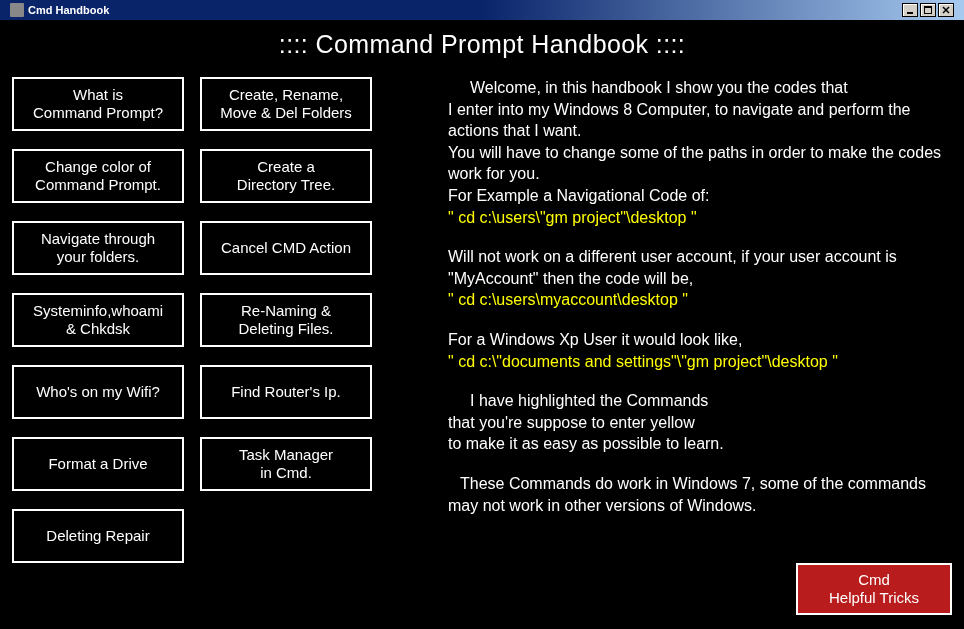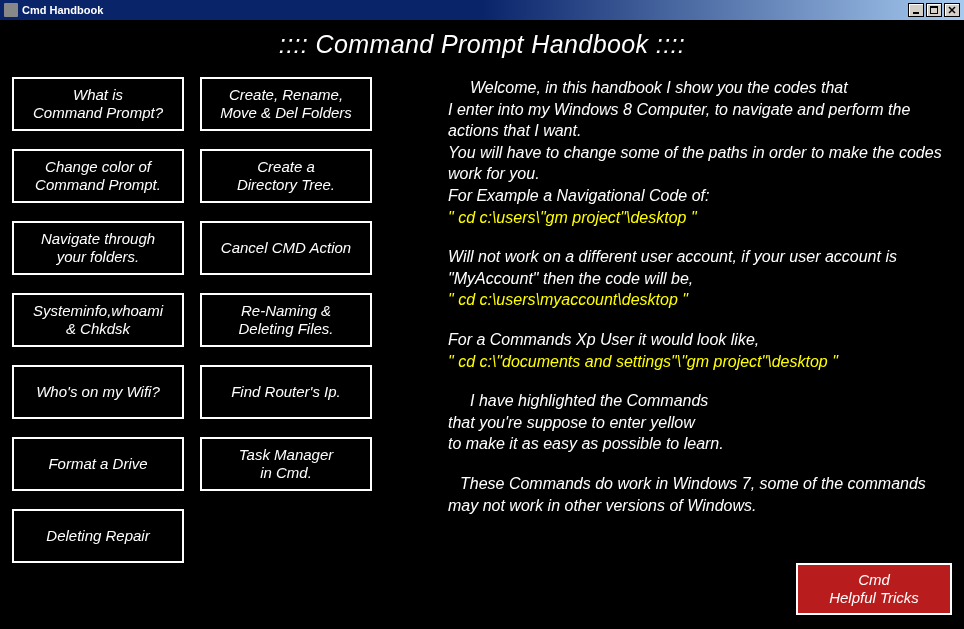--- a/index.html
+++ b/index.html
@@ -11,21 +11,21 @@
       overflow: hidden;
     }
     .titlebar {
       height: 20px;
       background: linear-gradient(to right, #0a246a 0%, #0a246a 50%, #a6caf0 100%);
       color: #fff;
       font-size: 11px;
       font-weight: bold;
       display: flex;
       align-items: center;
-      padding: 0 4px;
+      padding: 0 10px;
       font-family: Tahoma, sans-serif;
     }
     .titlebar-icon {
       width: 14px;
       height: 14px;
       background: #888;
       margin-right: 4px;
       display: inline-block;
       border-radius: 1px;
     }
@@ -45,21 +45,20 @@
       font-weight: bold;
       cursor: pointer;
       box-shadow: inset 1px 1px 0 #fff;
     }
     .win-btn svg { display:block; }
     .content {
       background: #000;
       padding: 8px 10px;
       height: calc(629px - 20px);
       position: relative;
-      font-style: italic;
     }
     .heading {
       text-align: center;
       color: #fff;
       font-size: 25px;
       font-weight: normal;
       padding: 2px 0 18px 0;
       letter-spacing: 0.4px;
     }
     .body-area {
@@ -168,21 +167,21 @@
     <div class="info-text">
       <span class="indent">Welcome, in this handbook I show you the codes that</span>
       <span>I enter into my Windows 8 Computer, to navigate and perform the actions that I want.</span>
       <p>You will have to change some of the paths in order to make the codes work for you.</p>
       <p>For Example a Navigational Code of:</p>
       <p class="yellow quote">" cd c:\users\"gm project"\desktop "</p>
       <div class="gap"></div>
       <p>Will not work on a different user account, if your user account is "MyAccount" then the code will be,</p>
       <p class="yellow quote">" cd c:\users\myaccount\desktop "</p>
       <div class="gap"></div>
-      <p>For a Commands Xp User it would look like,</p>
+      <p>For a Windows Xp User it would look like,</p>
       <p class="yellow quote">" cd c:\"documents and settings"\"gm project"\desktop "</p>
       <div class="gap"></div>
       <span class="indent">I have highlighted the Commands</span>
       <p>that you're suppose to enter yellow</p>
       <p>to make it as easy as possible to learn.</p>
       <div class="gap"></div>
       <p style="text-indent:12px">These Commands do work in Windows 7, some of the commands may not work in other versions of Windows.</p>
     </div>
   </div>
 

